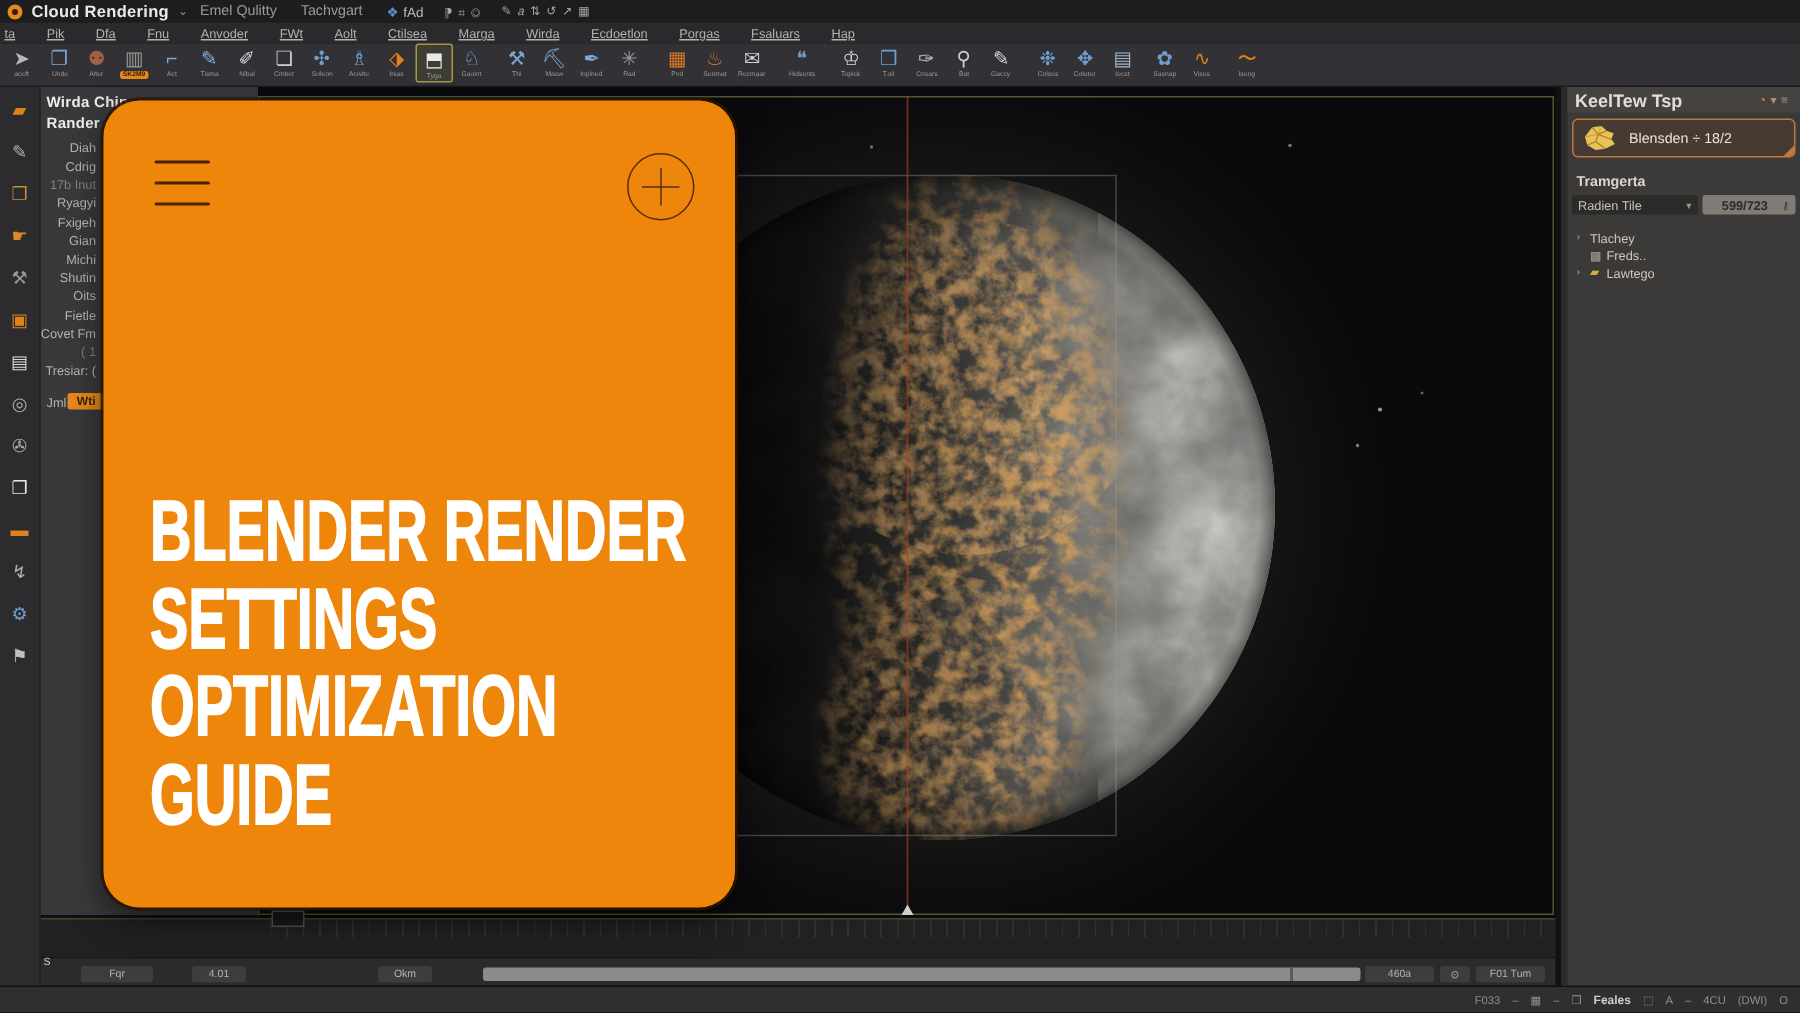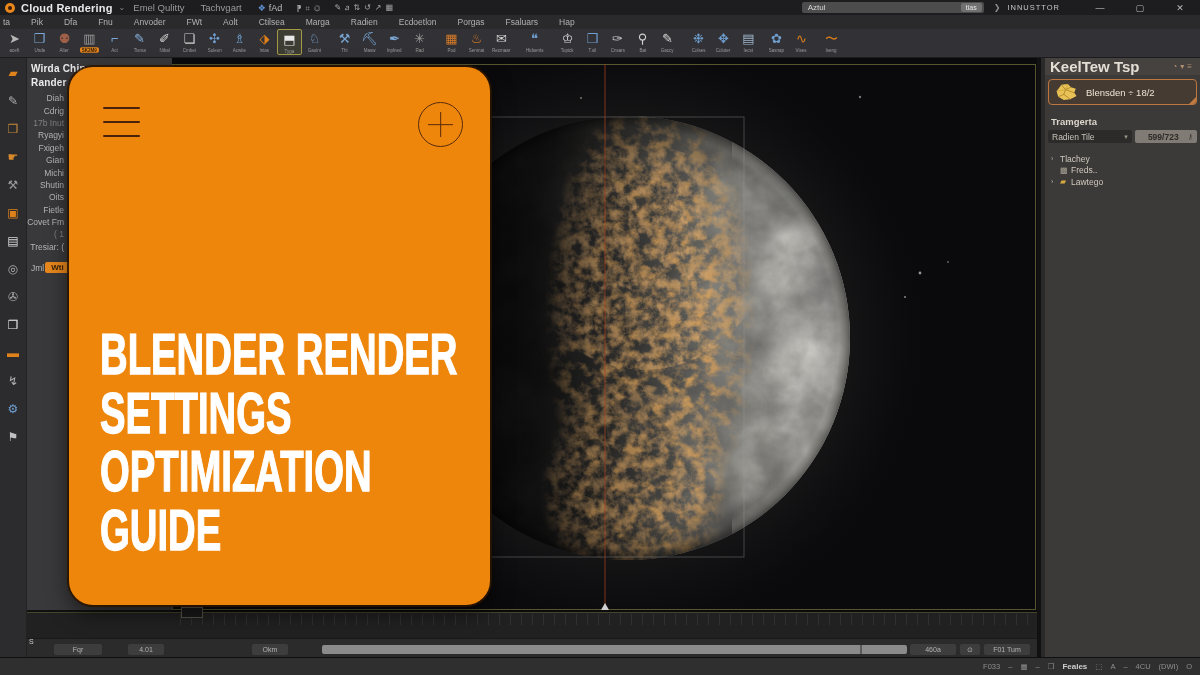--- a/index.html
+++ b/index.html
@@ -20,21 +20,21 @@
   #tb-right { margin-left:auto; display:flex; align-items:center; }
   #tb-search { width:182px; height:11px; background:#4c4c4c; border-radius:2px; display:flex; align-items:center; padding:0 2px 0 6px; margin-right:10px; }
   #tb-search .q { color:#d6d6d6; font-size:8px; flex:1; }
   #tb-search .tag { background:#707070; color:#e8e8e8; font-size:7px; padding:0 5px; border-radius:2px; height:9px; line-height:9px; }
   #tb-layout { color:#c7c7c7; font-size:7.5px; letter-spacing:1px; margin-right:20px; display:flex; align-items:center; }
   #tb-layout .chev { color:#8b8b8b; margin-right:6px; font-size:8px; }
   .winbtn { color:#b9b9b9; font-size:9px; width:40px; text-align:center; }
 
   
   #menubar { left:0; top:15px; width:1200px; height:14px; background:#2a2a2c; display:flex; align-items:center; padding-left:3px; z-index:5; }
-  .menu-item { color:#b2b2b2; font-size:8.5px; margin-right:21px; white-space:nowrap; }
+  .menu-item { color:#b2b2b2; font-size:8.5px; margin-right:21px; white-space:nowrap;text-decoration:underline; }
 
   
   #toolbar { left:0; top:29px; width:1200px; height:29px; background:#323236; display:flex; align-items:flex-start; padding-left:2px; z-index:5; border-bottom:1px solid #1c1c1e; }
   .tool { width:25px; flex:0 0 auto; display:flex; flex-direction:column; align-items:center; padding-top:2px; border-radius:2px; }
   .tool .glyph { font-size:13px; line-height:15px; height:15px; }
   .tool .tlabel { font-size:5px; color:#9a9a9a; line-height:6px; margin-top:1px; white-space:nowrap; transform:scale(.9); }
   .tool.sel { border:1px solid #a29a45; background:rgba(95,90,45,.28); }
   .tool .tlabel.obadge { background:var(--accent); color:#35200a; border-radius:2px; padding:0 2px; font-weight:bold; }
 
   
@@ -57,21 +57,21 @@
   #lp-bottom .wti { background:var(--accent); color:#3a2206; font-size:8px; font-weight:bold; padding:1px 6px; border-radius:2px; }
 
   
   #viewport { left:172px; top:58px; width:865px; height:554px; background:#0a0a0c; z-index:1; }
   #vp-border { position:absolute; left:0; top:6px; width:864px; height:546px; border:1px solid rgba(112,112,58,.75); pointer-events:none; }
   #viewport svg { position:absolute; left:0; top:0; }
 
   
   #rightpanel { left:1041px; top:58px; width:159px; height:599px; background:#3c3a39; z-index:4; border-left:4px solid #2a2a2a; }
   #rp-header { height:17px; background:#45423f; display:flex; align-items:center; padding:0 5px; }
-  #rp-header .rp-title { color:#e3ddd4; font-size:15px; font-weight:bold; flex:1; }
+  #rp-header .rp-title { color:#e3ddd4; font-size:12px; font-weight:bold; flex:1; }
   #rp-header .rp-icons { color:#b09070; font-size:8px; letter-spacing:3px; }
   #rp-objbox { margin:4px 3px 0 3px; height:26px; border:1.5px solid #bf7740; border-radius:4px; background:#463b33; display:flex; align-items:center; padding:12px 6px; position:relative; overflow:hidden; }
   #rp-objbox .obj-label { color:#eee3d3; font-size:9.5px; margin-left:7px; }
   #rp-objbox .rsz { position:absolute; right:0; bottom:0; width:0; height:0; border-left:7px solid transparent; border-bottom:7px solid #c07a40; }
   #rp-sec { color:#ddd6cc; font-size:9.5px; font-weight:bold; margin:11px 0 3px 6px; }
   #rp-controls { display:flex; margin:0 3px; }
   #rp-dd { width:86px; height:13px; background:#2c2b2a; border-radius:2px; display:flex; align-items:center; padding:0 4px; }
   #rp-dd .ddt { color:#c9c4ba; font-size:8.5px; flex:1; }
   #rp-dd .ddc { color:#9a948a; font-size:7px; }
   #rp-val { width:64px; height:13px; margin-left:3px; background:#807b74; border-radius:2px; display:flex; align-items:center; padding:0 4px; }
@@ -120,33 +120,20 @@
   <span class="app-title">Cloud Rendering</span>
   <span class="tb-caret">⌄</span>
   <span class="tb-item">Emel Qulitty</span>
   <span class="tb-item">Tachvgart</span>
   <span class="tb-badge">
     <span class="bicon">❖</span>
     <span>fAd</span>
   </span>
   <span class="tb-icons">⁋⌗◎</span>
   <span class="tb-icons">✎𝑎⇅↺↗▦</span>
-  <div id="tb-right">
-    <div id="tb-search">
-      <span class="q">Aztul</span>
-      <span class="tag">tias</span>
-    </div>
-    <div id="tb-layout">
-      <span class="chev">❯</span>
-      <span>INNUSTTOR</span>
-    </div>
-    <span class="winbtn">—</span>
-    <span class="winbtn">▢</span>
-    <span class="winbtn">✕</span>
-  </div>
 </div>
 
 <div id="menubar" class="abs">
 
     <span class="menu-item">ta</span>
 
     <span class="menu-item">Pik</span>
 
     <span class="menu-item">Dfa</span>
 
@@ -155,21 +142,21 @@
     <span class="menu-item">Anvoder</span>
 
     <span class="menu-item">FWt</span>
 
     <span class="menu-item">Aolt</span>
 
     <span class="menu-item">Ctilsea</span>
 
     <span class="menu-item">Marga</span>
 
-    <span class="menu-item">Radien</span>
+    <span class="menu-item">Wirda</span>
 
     <span class="menu-item">Ecdoetlon</span>
 
     <span class="menu-item">Porgas</span>
 
     <span class="menu-item">Fsaluars</span>
 
     <span class="menu-item">Hap</span>
   </div>
 

